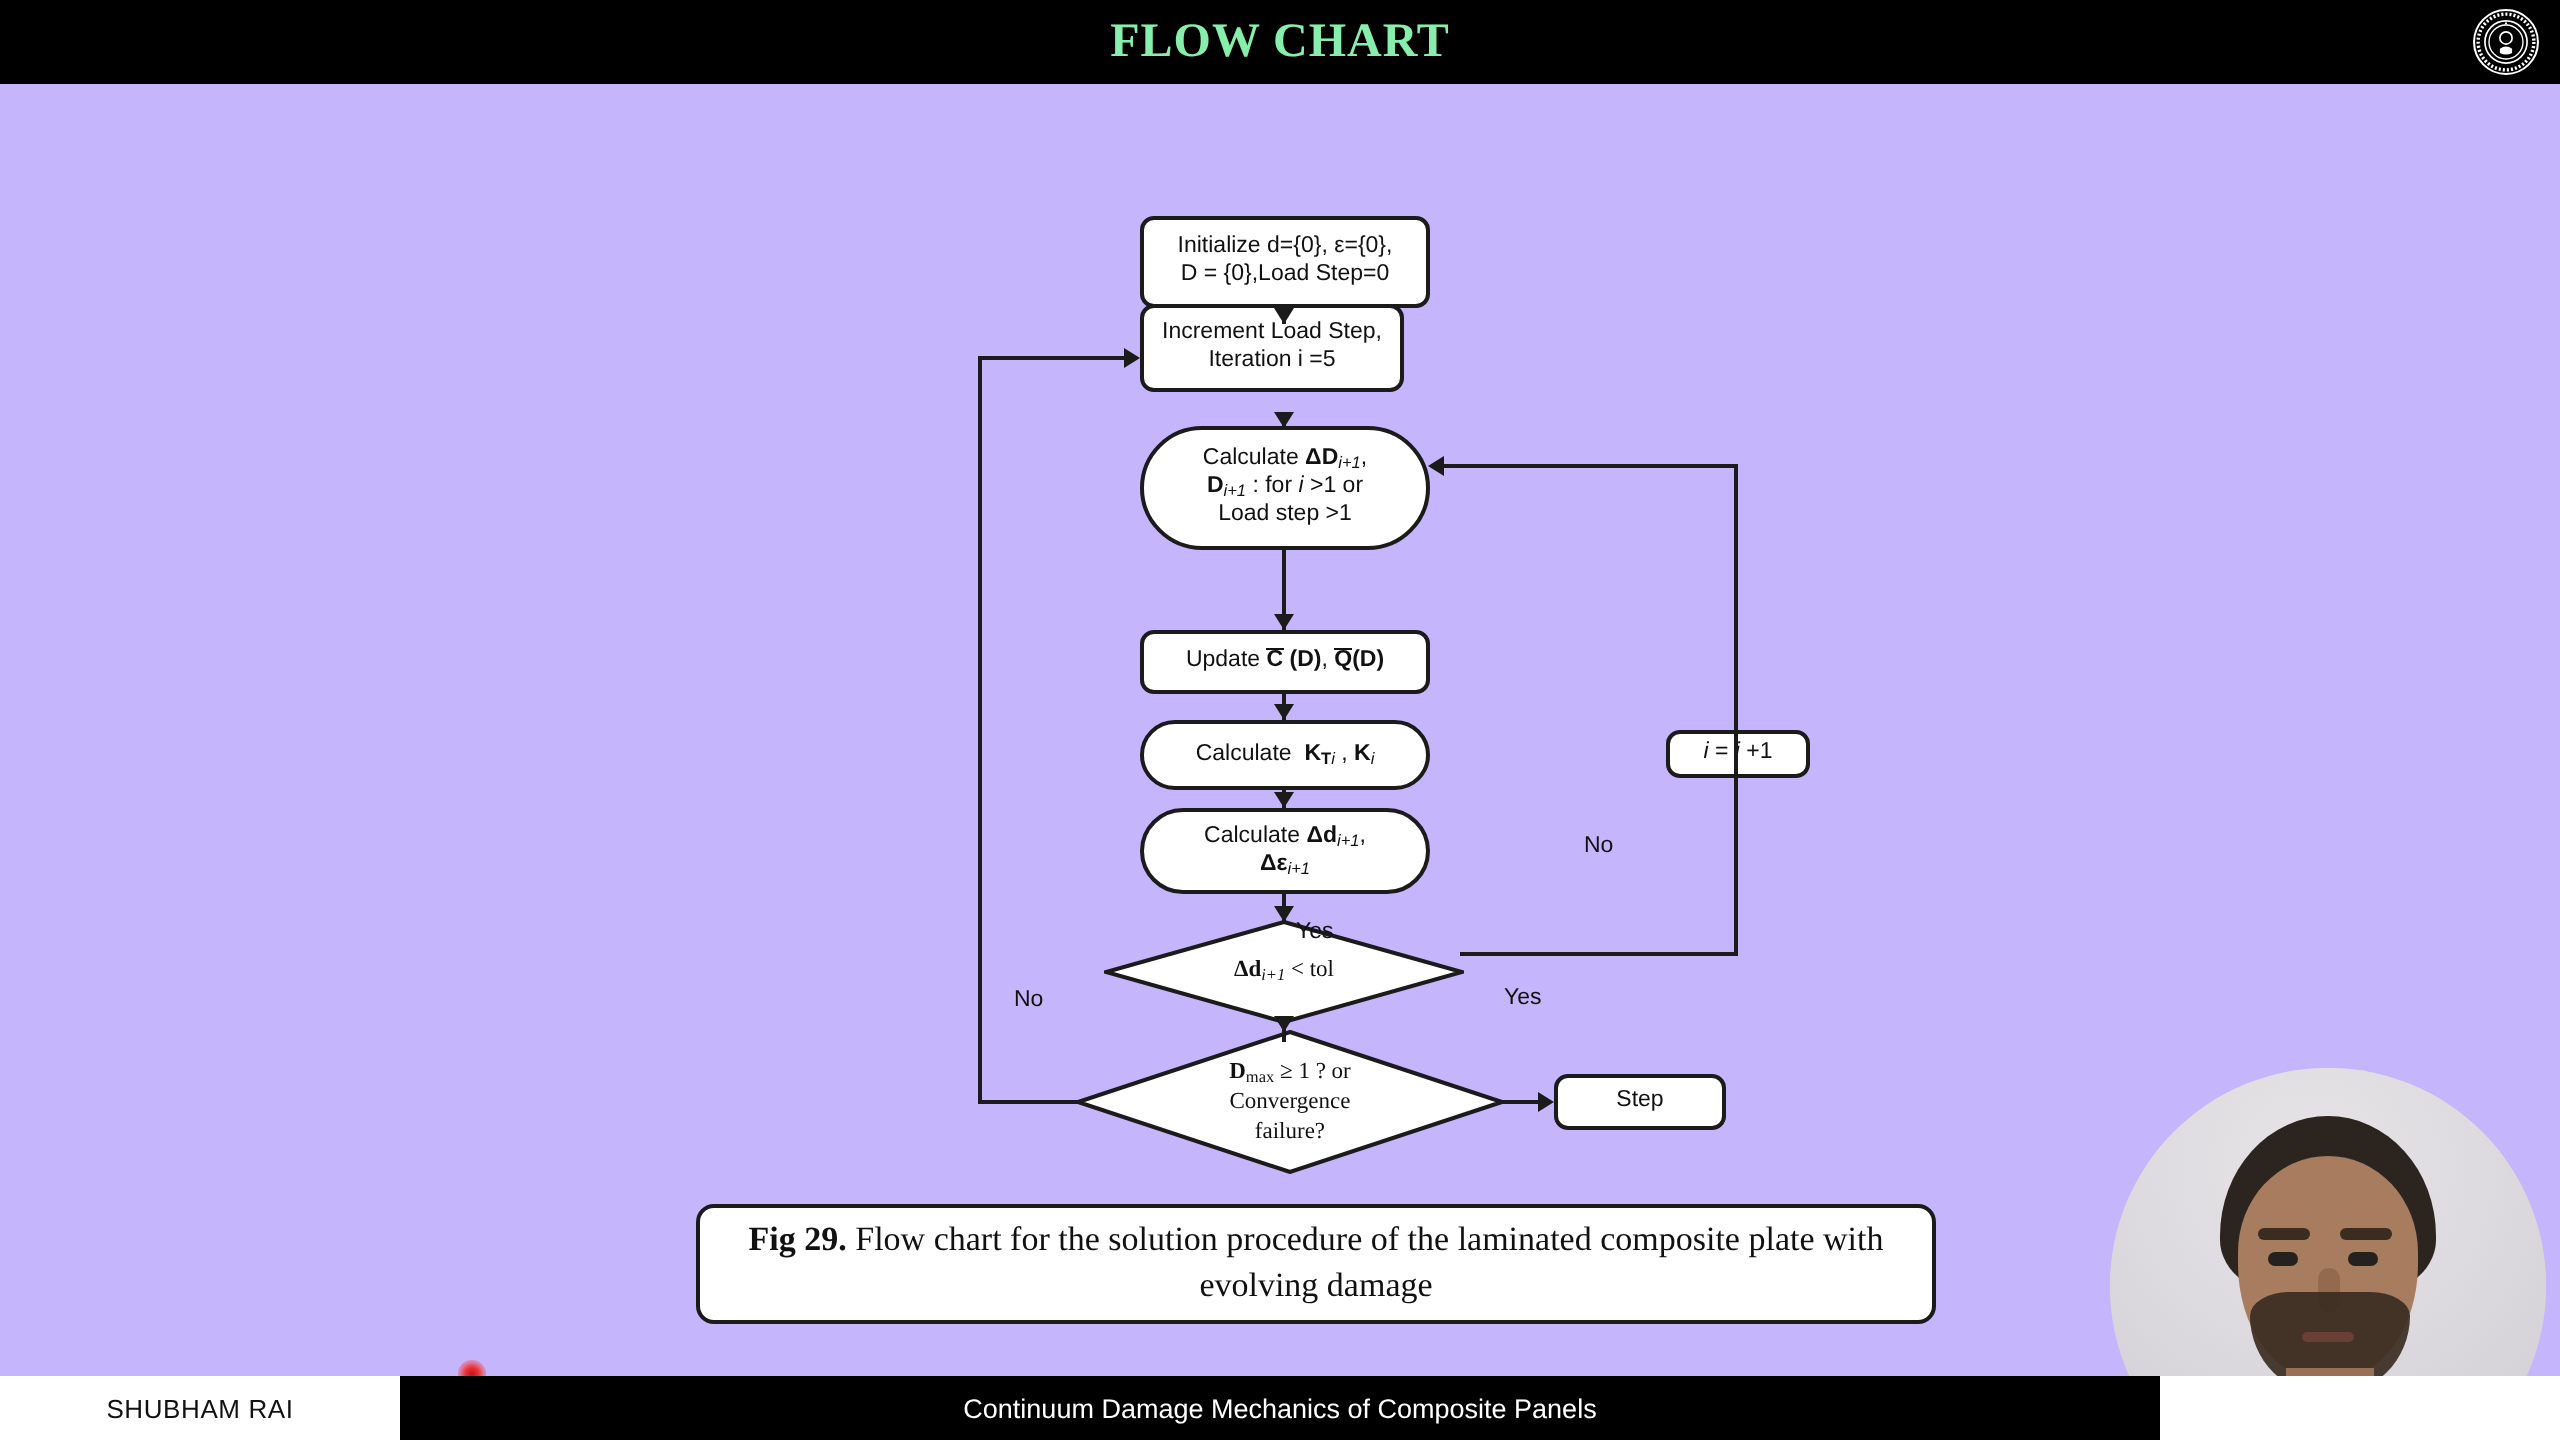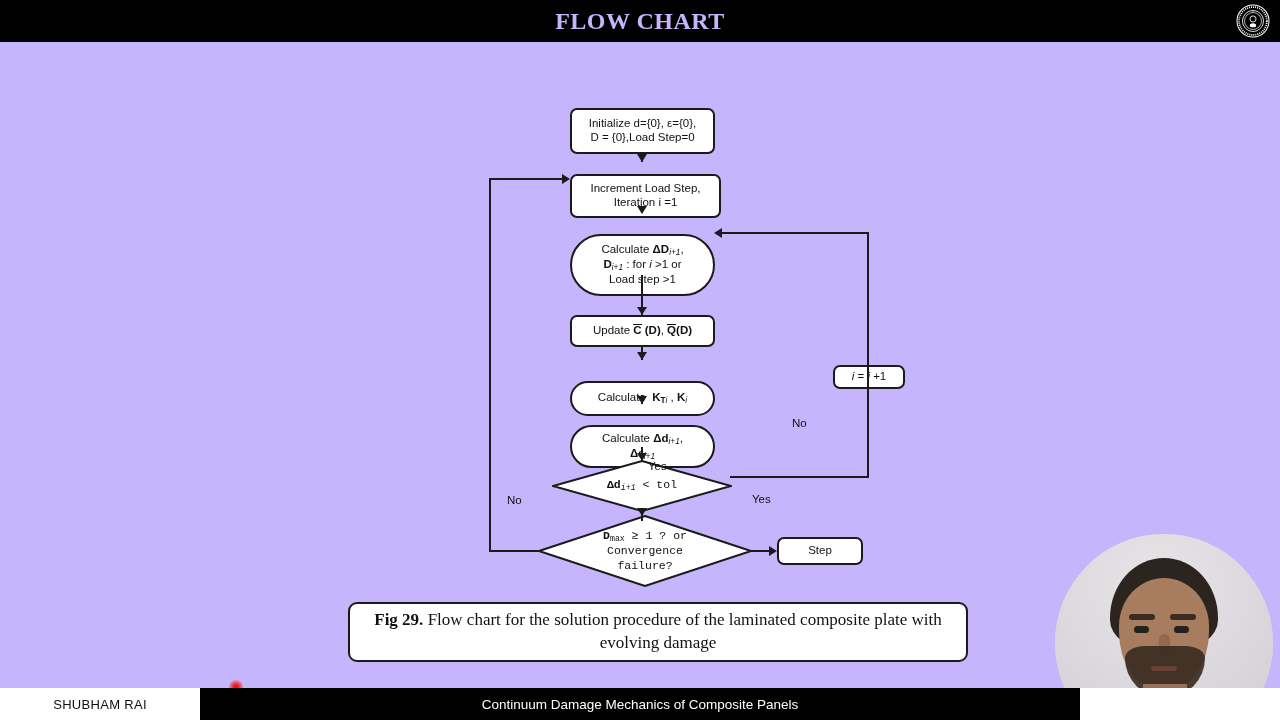--- a/index.html
+++ b/index.html
@@ -6,21 +6,21 @@
   body{
     width:1280px;height:720px;
     background:#ececec;
     font-family:"Liberation Sans",sans-serif;
     overflow:hidden;position:relative;
   }
 
   
   #topbar{
     position:absolute;left:0;top:0;width:1280px;height:42px;
-    background:#000;color:#c4b5fd;
+    background:#000;color:#86efac;
   }
   #topbar .title{
     position:absolute;left:0;top:0;width:1280px;height:42px;
     display:flex;align-items:center;justify-content:center;
     font-family:"Liberation Serif",serif;
     font-weight:bold;font-size:24px;letter-spacing:.5px;
   }
   #seal{
     position:absolute;right:10px;top:4px;width:34px;height:34px;
   }
@@ -33,21 +33,21 @@
 
   
   .node{
     position:absolute;background:#fff;border:2px solid #1b1b1b;
     display:flex;align-items:center;justify-content:center;
     text-align:center;line-height:1.2;
     font-family:"Liberation Sans",sans-serif;
     font-size:11.5px;color:#111;box-sizing:border-box;
   }
   .rect{border-radius:7px;}
-  .stadium{border-radius:40px;margin-top:21px;}
+  .stadium{border-radius:40px;}
   .ln{position:absolute;background:#1b1b1b;}
   .lnh{height:2px;}
   .lnv{width:2px;}
   .arrow{
     position:absolute;width:0;height:0;
   }
   .arrow-down{
     border-left:5px solid transparent;border-right:5px solid transparent;
     border-top:8px solid #1b1b1b;
   }
@@ -58,21 +58,21 @@
   .arrow-right{
     border-top:5px solid transparent;border-bottom:5px solid transparent;
     border-left:8px solid #1b1b1b;
   }
   .diamond{position:absolute;}
   .diamond svg{position:absolute;left:0;top:0;}
   .diamond .dtext{
     position:absolute;left:0;top:0;width:100%;height:100%;
     display:flex;align-items:center;justify-content:center;
     text-align:center;font-size:11.5px;line-height:1.25;color:#111;
-    font-family:Liberation Mono, monospace;
+    font-family:Liberation Serif, serif;
   }
   .edgelabel{
     position:absolute;font-size:11.5px;color:#111;
     font-family:"Liberation Sans",sans-serif;background:transparent;
   }
 
   
   .bf{font-weight:bold;}
   .it{font-style:italic;}
   sub{font-size:.72em;vertical-align:-.25em;}
@@ -173,24 +173,24 @@
 
 <div id="slide">
 
   <div class="node rect" style="left:570px;top:66px;width:145px;height:46px;">
     <div>
       <span>Initialize d={0}, ε={0},</span><br>
       <span>D = {0},Load Step=0</span>
     </div>
   </div>
 
-  <div class="node rect" style="left:570px;top:132px;width:151px;height:44px;">
+  <div class="node rect" style="left:570px;top:110px;width:132px;height:44px;">
     <div>
       <span>Increment Load Step,</span><br>
-      <span>Iteration i =1</span>
+      <span>Iteration i =5</span>
     </div>
   </div>
 
   <div class="node stadium" style="left:570px;top:171px;width:145px;height:62px;">
     <div>
       <span>Calculate <span class="bf">ΔD</span><sub class="it">i+1</sub>,</span><br>
       <span><span class="bf">D</span><sub class="it">i+1</sub> : for <span class="it">i</span> &gt;1 or</span><br>
       <span>Load step &gt;1</span>
     </div>
   </div>

